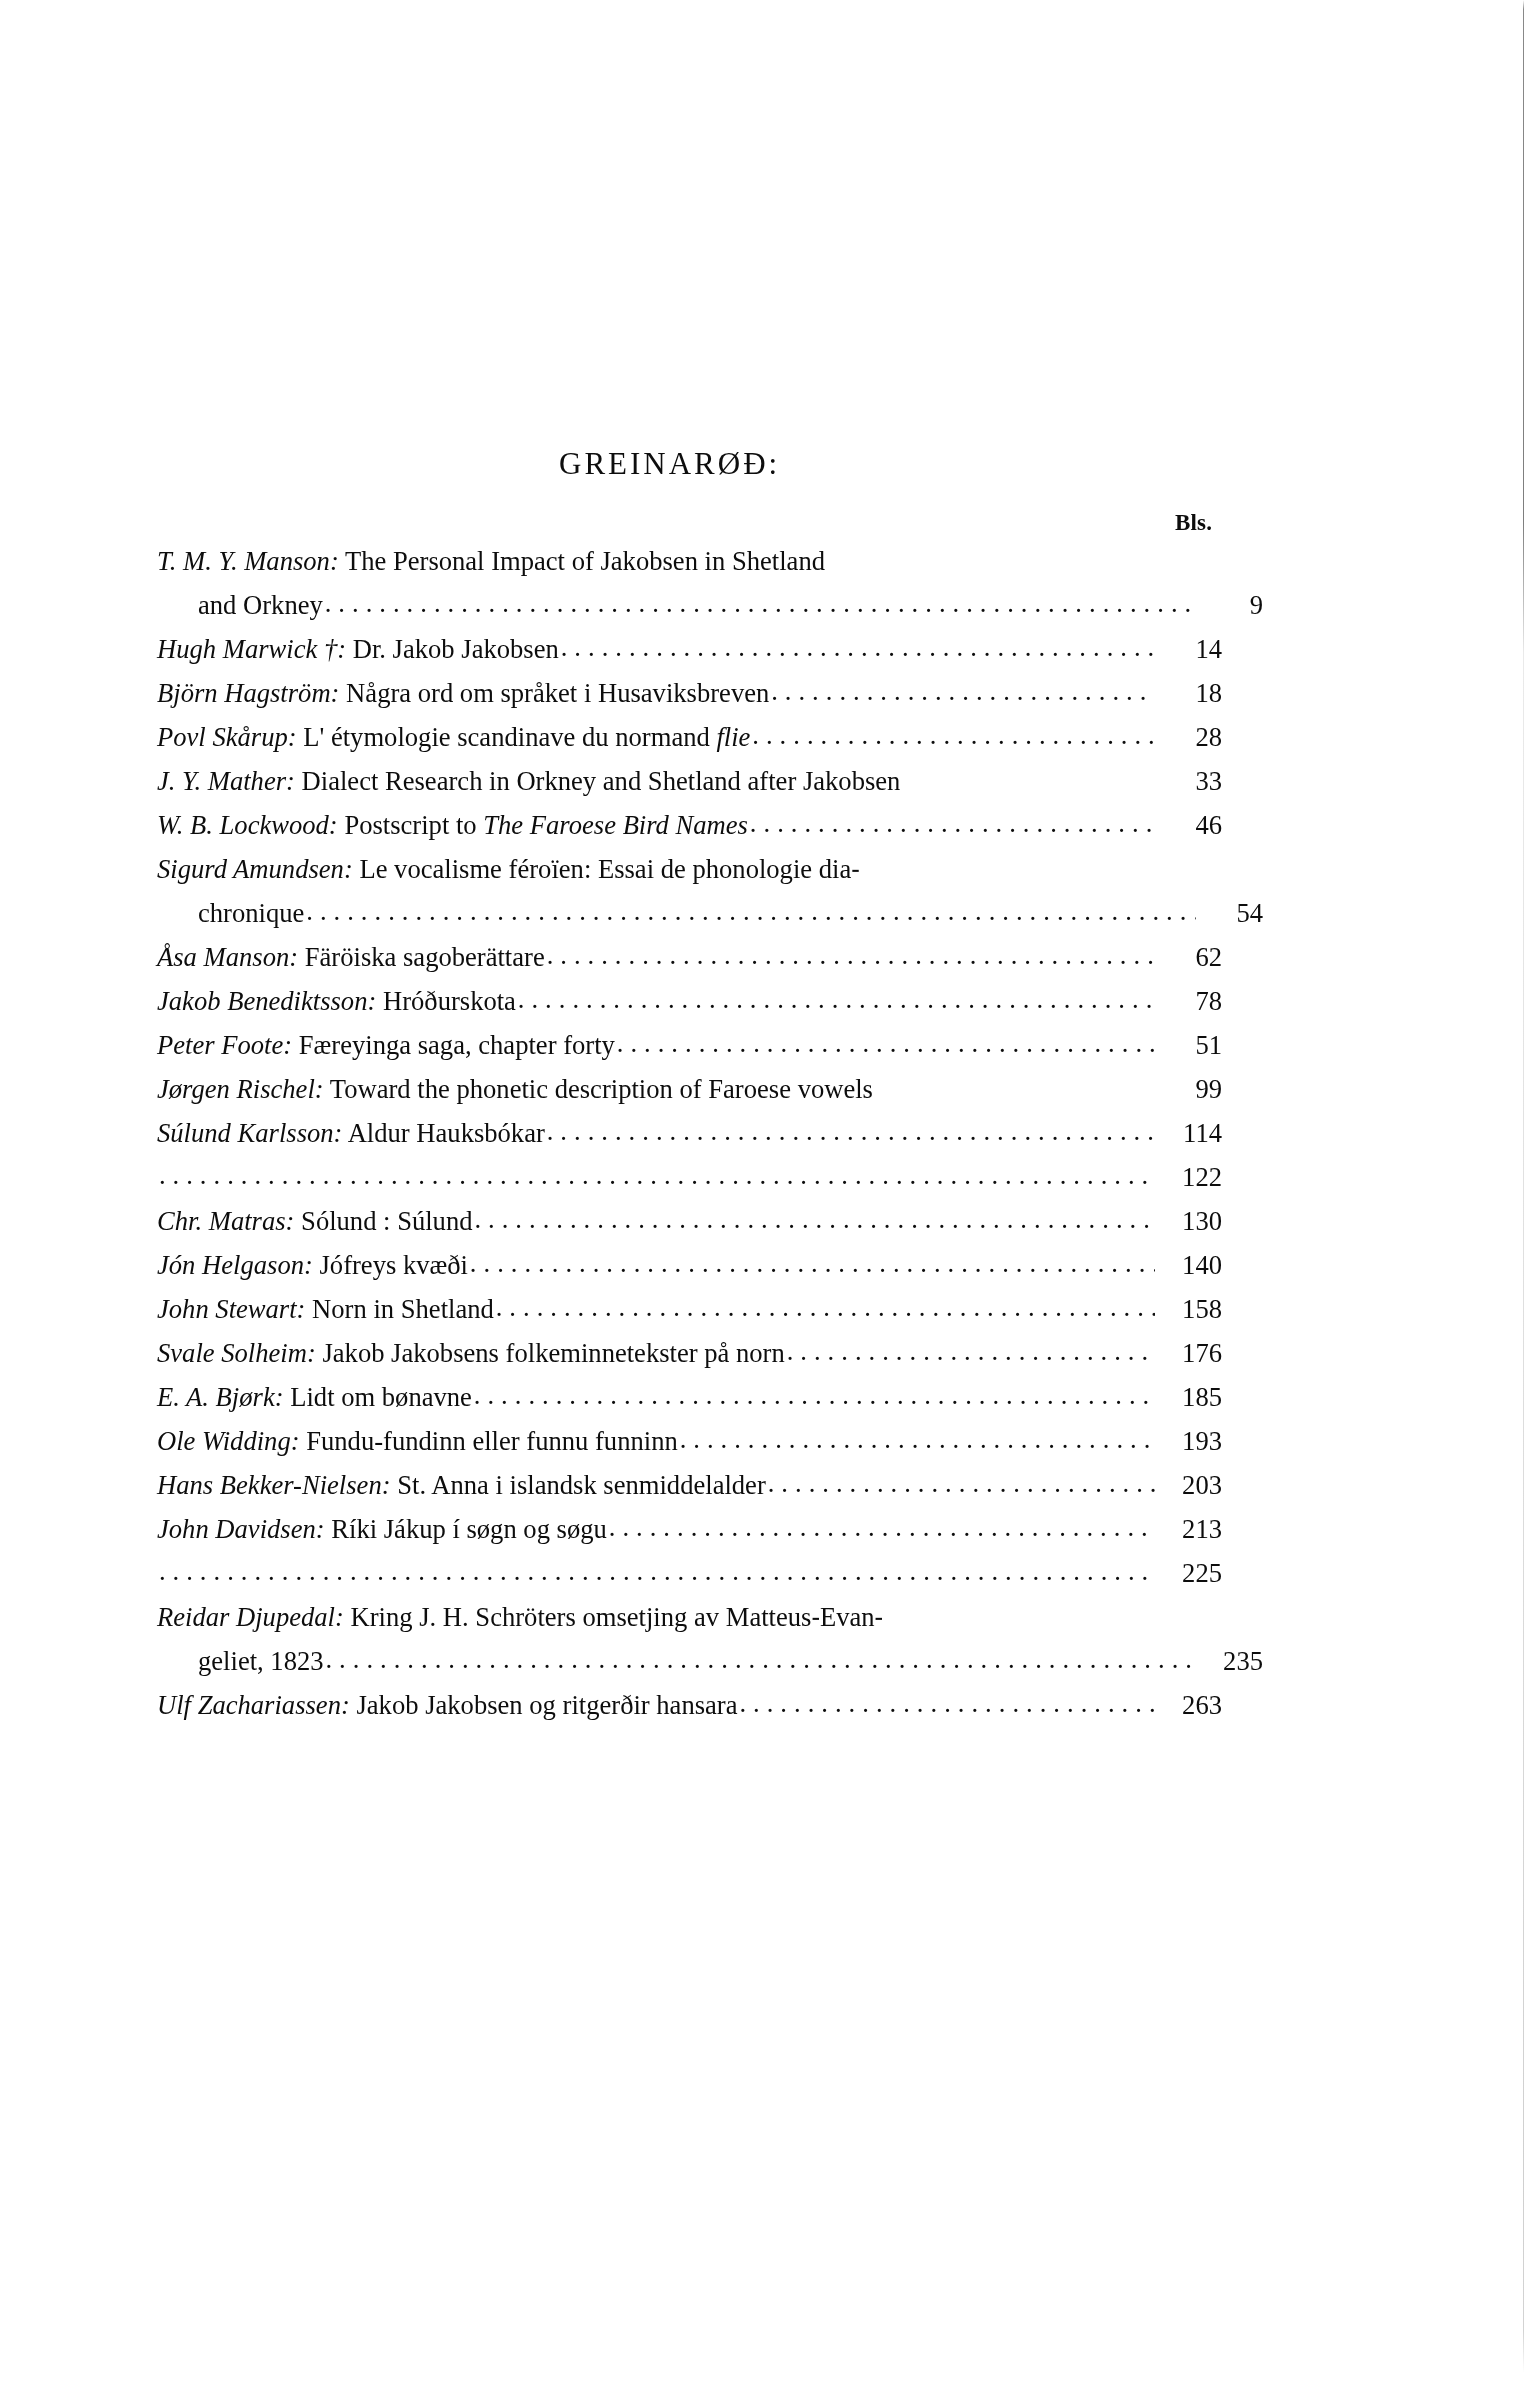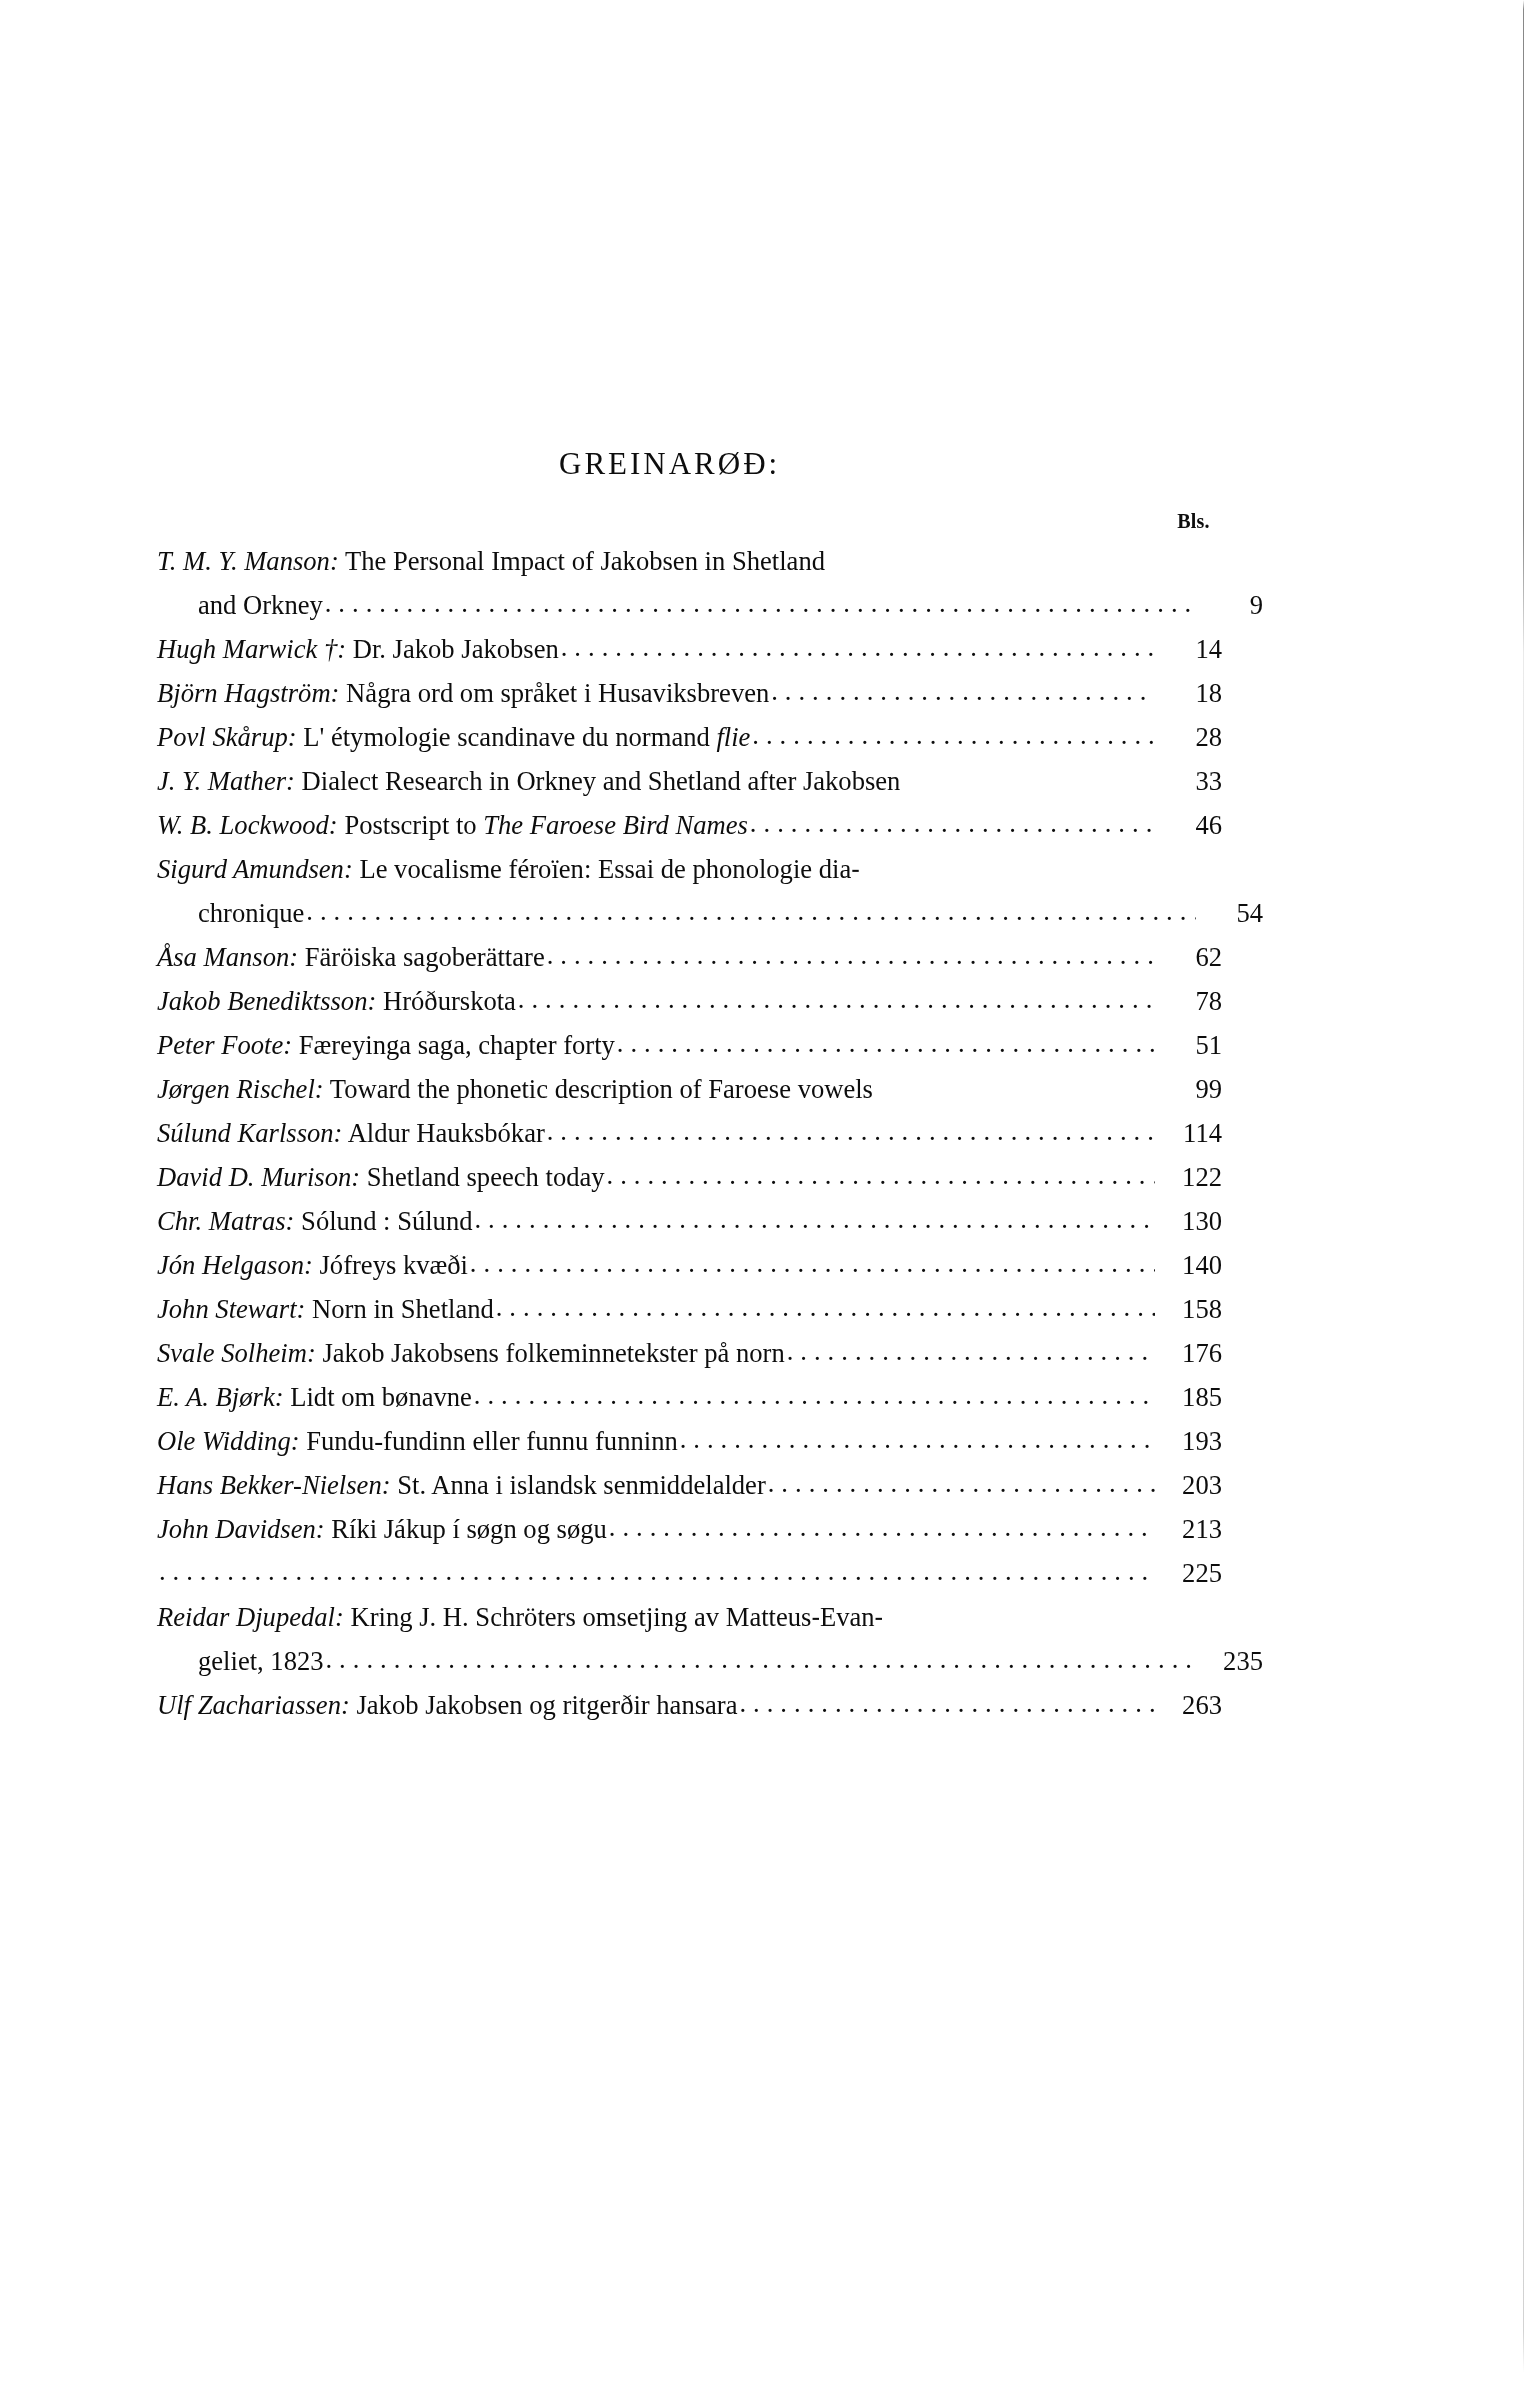--- a/index.html
+++ b/index.html
@@ -53,21 +53,21 @@
     white-space: nowrap;
   }
 
   
   .col-header {
     position: absolute;
     left: 1156px;
     top: 510px;
     width: 75px;
     text-align: center;
-    font-size: 20px;
+    font-size: 23px;
     font-weight: 700;
     letter-spacing: 0.2px;
   }
 
   
   .toc-list {
     position: absolute;
     left: 157px;
     top: 539px;
     width: 1065px;
@@ -227,21 +227,20 @@
       </div>
       <div class="toc-entry">
         <div class="entry-line">
           <span class="entry-text"><span class="author">Súlund Karlsson:</span><span> Aldur Hauksbókar</span></span>
           <span class="leader">....................................................................................</span>
           <span class="page-num">114</span>
         </div>
       </div>
       <div class="toc-entry">
         <div class="entry-line">
-          <span class="entry-text"><span class="author">David D. Murison:</span><span> Shetland speech today</span></span>
           <span class="leader">....................................................................................</span>
           <span class="page-num">122</span>
         </div>
       </div>
       <div class="toc-entry">
         <div class="entry-line">
           <span class="entry-text"><span class="author">Chr. Matras:</span><span> Sólund : Súlund</span></span>
           <span class="leader">....................................................................................</span>
           <span class="page-num">130</span>
         </div>

